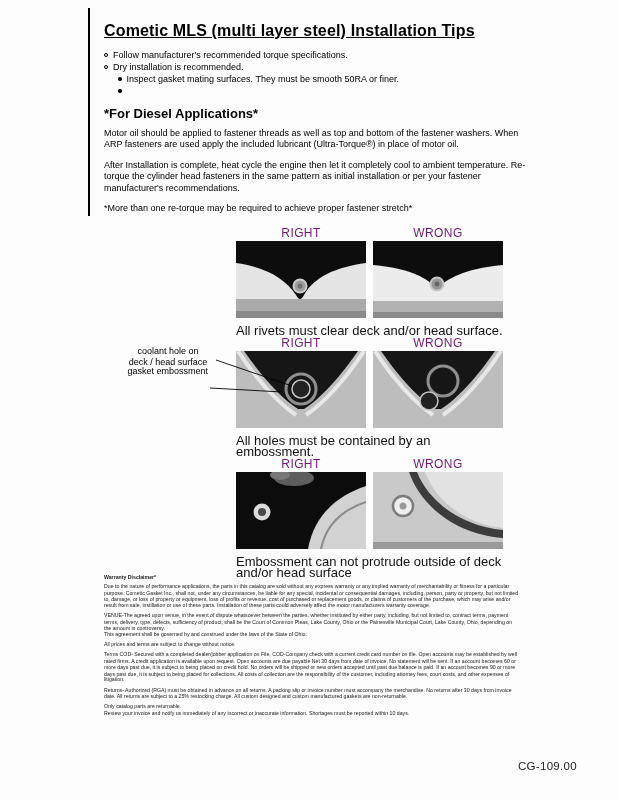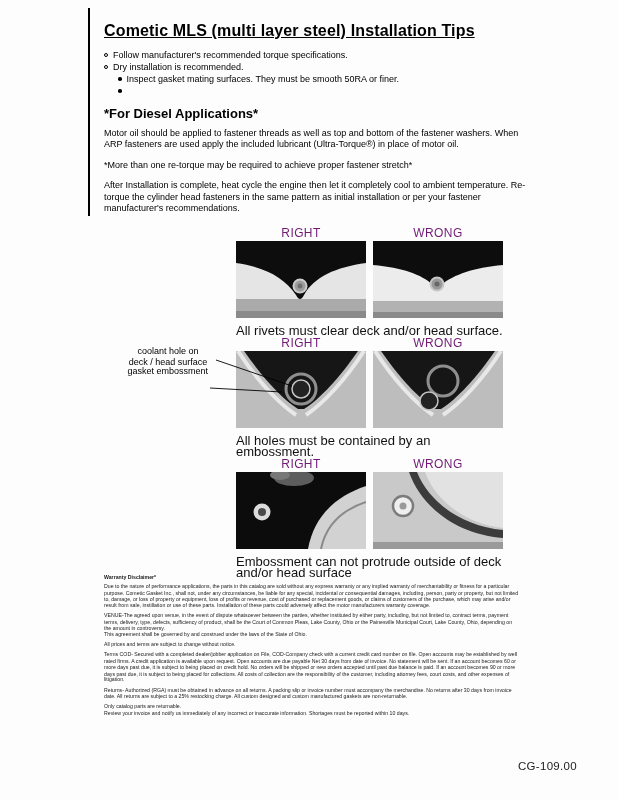--- a/index.html
+++ b/index.html
@@ -65,22 +65,22 @@
     <div class="bullet-row sub">
       <span class="marker-dot"></span>
       <span>Inspect gasket mating surfaces.  They must be smooth 50RA or finer.</span>
     </div>
     <div class="bullet-row sub">
       <span class="marker-dot"></span>
     </div>
 
     <div class="diesel-heading">*For Diesel Applications*</div>
     <div class="para" style="margin-top:0">Motor oil should be applied to fastener threads as well as top and bottom of the fastener washers. When ARP fasteners are used apply the included lubricant (Ultra-Torque®) in place of motor oil.</div>
+    <div class="para">After Installation is complete, heat cycle the engine then let it completely cool to ambient temperature. Re-torque the cylinder head fasteners in the same pattern as initial installation or per your fastener manufacturer's recommendations.</div>
     <div class="para">*More than one re-torque may be required to achieve proper fastener stretch*</div>
-    <div class="para">After Installation is complete, heat cycle the engine then let it completely cool to ambient temperature. Re-torque the cylinder head fasteners in the same pattern as initial installation or per your fastener manufacturer's recommendations.</div>
   </div>
 
   <div class="figures">
 
     <div class="figure">
       <div class="fig-labels">
         <span>RIGHT</span>
         <span>WRONG</span>
       </div>
       <div class="fig-images">

